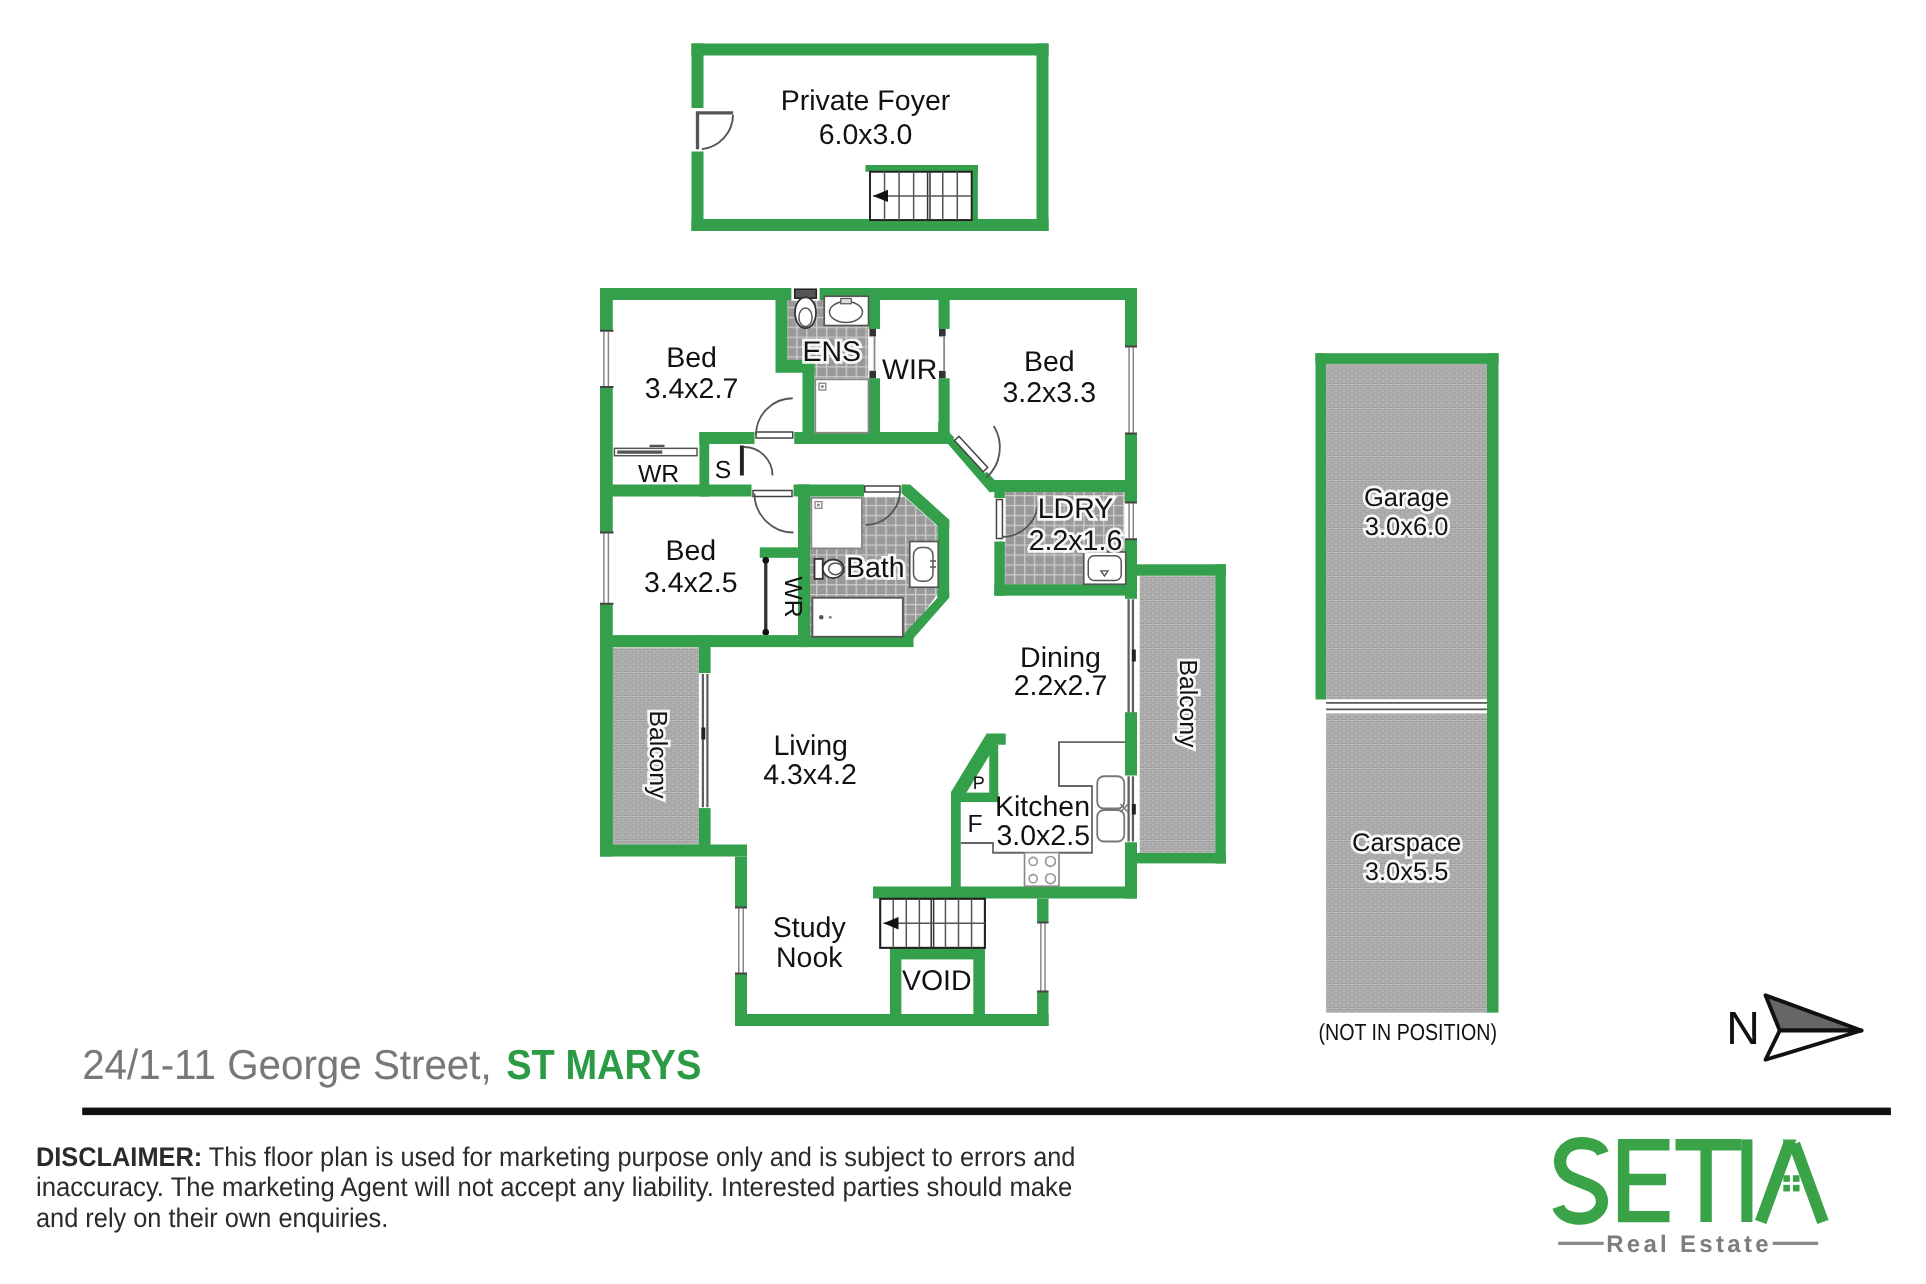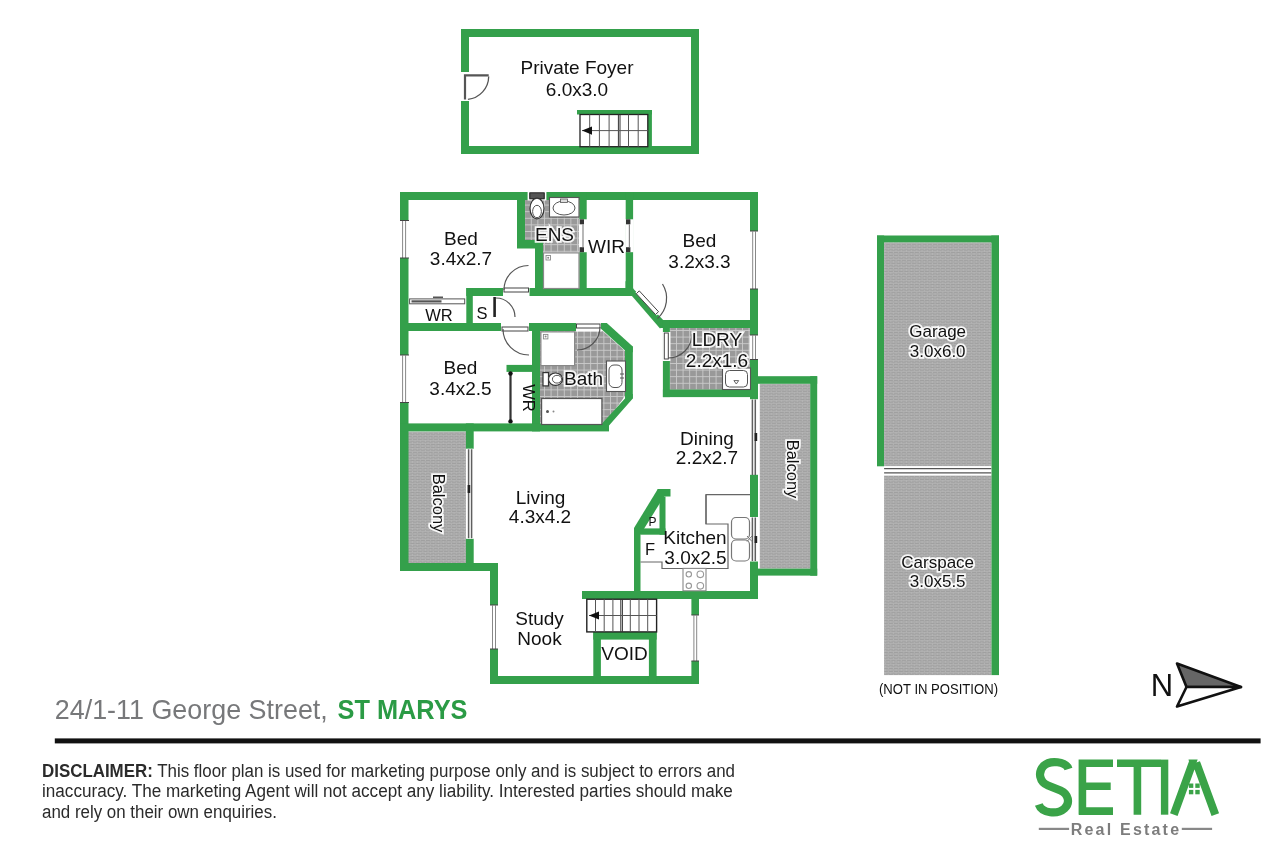--- a/index.html
+++ b/index.html
@@ -577,18 +577,18 @@
   <rect x="1179.3" y="783.5" width="4.4" height="4.4" fill="#3aa348"></rect>
   <rect x="1172.9" y="789.9" width="4.4" height="4.4" fill="#3aa348"></rect>
   <rect x="1179.3" y="789.9" width="4.4" height="4.4" fill="#3aa348"></rect>
   <text x="1110" y="834.7" font-size="16" font-weight="bold" fill="#7d7d7d" text-anchor="middle" letter-spacing="2.2">Real Estate</text>
   <rect x="1022.8" y="827.8" width="30.3" height="2.2" fill="#888888"></rect>
   <rect x="1165.8" y="827.8" width="30.3" height="2.2" fill="#888888"></rect>
 </g>
 
 </svg>
 
-<div style="position:absolute;left:42px;top:760.5px;width:700px;font-size:18px;line-height:20.6px;color:#2b2b2b;">
+<div style="position:absolute;left:24px;top:760.5px;width:700px;font-size:18px;line-height:20.6px;color:#2b2b2b;">
   <div id="dl1" style="white-space:nowrap;transform:scaleX(0.939);transform-origin:0 0;"><b>DISCLAIMER:</b> This floor plan is used for marketing purpose only and is subject to errors and</div>
   <div id="dl2" style="white-space:nowrap;transform:scaleX(0.951);transform-origin:0 0;">inaccuracy. The marketing Agent will not accept any liability. Interested parties should make</div>
   <div id="dl3" style="white-space:nowrap;transform:scaleX(0.939);transform-origin:0 0;">and rely on their own enquiries.</div>
 </div>
 </div>
 
 </body></html>

